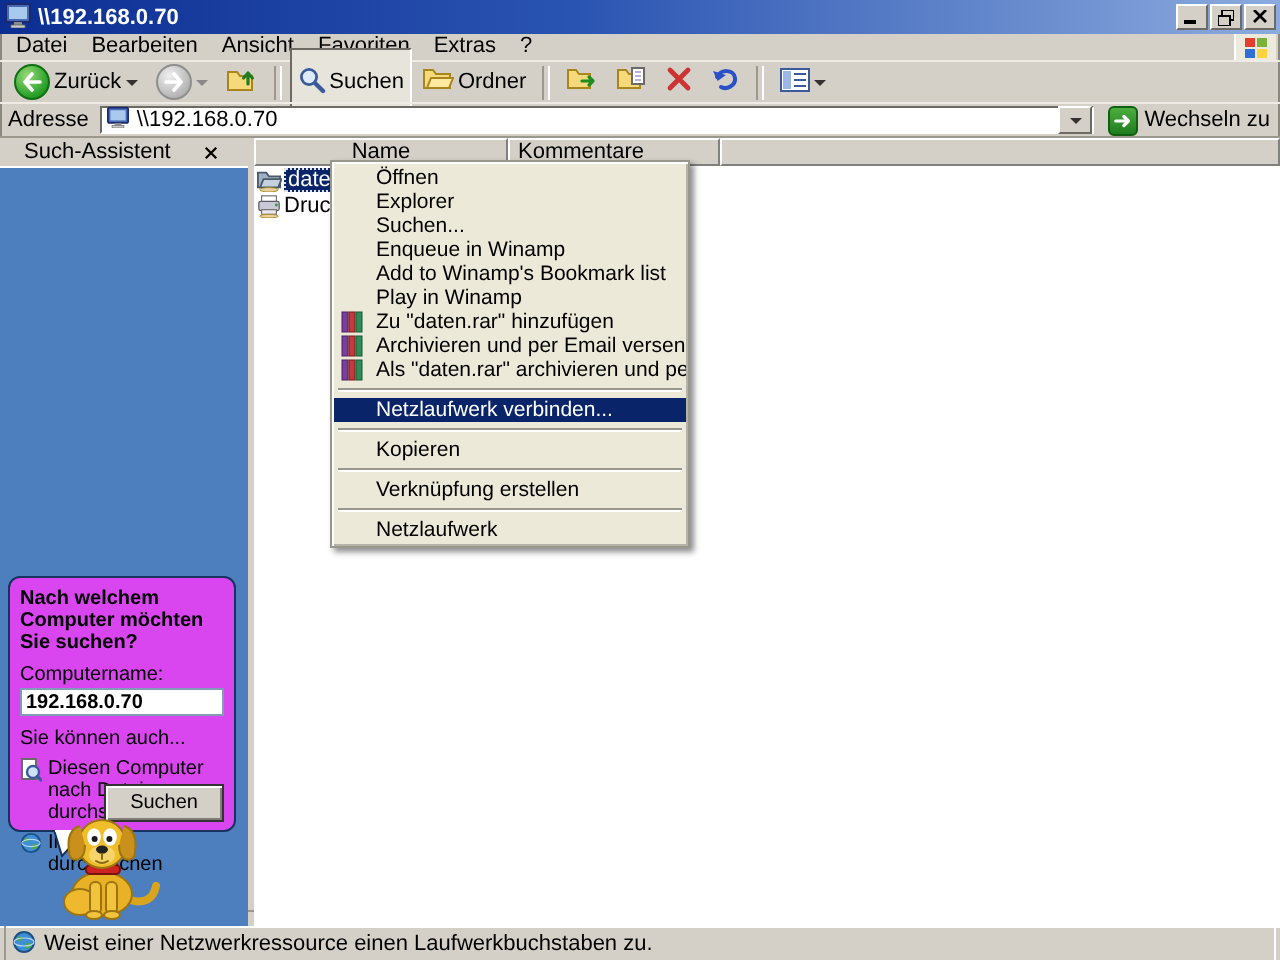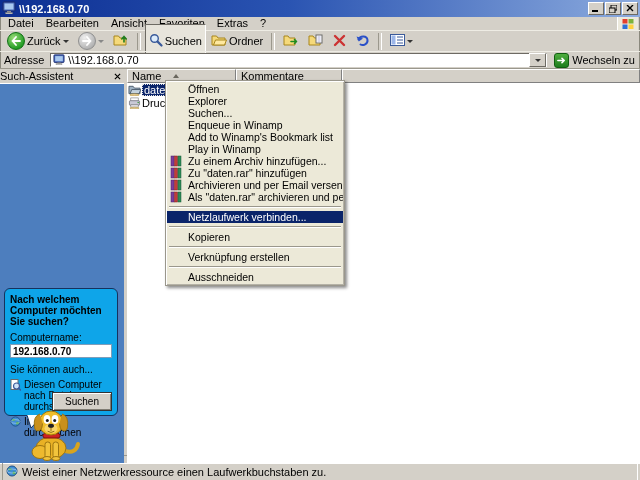--- a/index.html
+++ b/index.html
@@ -32,40 +32,40 @@
   .addr-label{padding:0 2px;}
   .addr-field{flex:1;height:14px;background:#fff;border:1px solid;border-color:#6d6a63 #fff #fff #6d6a63;display:flex;align-items:center;padding-left:2px;box-sizing:border-box;}
   .addr-text{flex:1;margin-left:3px;white-space:nowrap;overflow:hidden;}
   .addr-drop{width:15px;height:12px;background:#D4D0C8;border:1px solid;border-color:#fff #6d6a63 #6d6a63 #fff;display:flex;align-items:center;justify-content:center;}
   .gobtn{display:flex;align-items:center;gap:3px;padding:0 3px;height:16px;}
   .goicon{width:13px;height:13px;background:linear-gradient(180deg,#4fae3f,#1d7c1d);border:1px solid #115f11;border-radius:3px;display:flex;align-items:center;justify-content:center;color:#fff;}
 
   
   .content{flex:1;display:flex;min-height:0;border-top:1px solid #9b988d;}
   .sidebar{width:124px;display:flex;flex-direction:column;flex:0 0 auto;}
-  .sb-head{height:14px;background:#D4D0C8;display:flex;align-items:center;padding:0 0;flex:0 0 auto;}
+  .sb-head{height:14px;background:#D4D0C8;display:flex;align-items:center;padding:0 12px;flex:0 0 auto;}
   .sb-close{margin-left:auto;width:13px;height:12px;display:flex;align-items:center;justify-content:center;}
   .sb-body{flex:1;position:relative;background:#4d7ebe;border-top:1px solid #fff;}
   .splitter{width:3px;background:#D4D0C8;flex:0 0 auto;}
 
-  .bubble{position:absolute;left:4px;top:204px;width:114px;height:128px;background:#0ea5e9;border:1px solid #16325e;border-radius:6px;padding:5px;box-sizing:border-box;font-size:10px;line-height:11px;}
+  .bubble{position:absolute;left:4px;top:204px;width:114px;height:128px;background:#d946ef;border:1px solid #16325e;border-radius:6px;padding:5px;box-sizing:border-box;font-size:10px;line-height:11px;}
   .bubble .q{font-weight:bold;}
   .bubble .lbl{margin-top:5px;}
   .bubble input{width:100%;height:14px;border:1px solid #7f9db9;font-size:10px;font-family:"Liberation Sans",sans-serif;padding:0 2px;box-sizing:border-box;margin-top:1px;font-weight:bold;}
   .bubble .also{margin-top:6px;}
   .blink{margin-top:4px;display:flex;gap:3px;align-items:flex-start;}
   .blink .bi{flex:0 0 auto;margin-top:0;}
   .sbtn{position:absolute;right:5px;bottom:4px;height:17px;padding:0 12px;background:#D4D0C8;border:1px solid #333;box-shadow:inset 1px 1px 0 #fff,inset -1px -1px 0 #807d74;font-size:10px;display:flex;align-items:center;}
   .tail{position:absolute;left:26px;top:331px;}
   .dog{position:absolute;left:12px;bottom:0px;}
 
   .main{flex:1;background:#fff;position:relative;overflow:hidden;display:flex;flex-direction:column;}
   .lhead{display:flex;height:14px;flex:0 0 auto;font-size:11px;}
   .hcol{background:#D4D0C8;border:1px solid;border-color:#fff #808080 #808080 #fff;box-sizing:border-box;display:flex;align-items:center;padding:0 4px;}
-  .hcol.c1{width:109px;}
+  .hcol.c1{width:127px;flex-direction:column;}
   .hcol.c2{width:106px;}
   .hcol.cf{flex:1;}
   .sortup{width:0;height:0;border-left:3px solid transparent;border-right:3px solid transparent;border-bottom:4px solid #6a675e;margin-left:12px;}
   .lrow{display:flex;align-items:center;height:13px;font-size:11px;}
   .lrow .ric{width:14px;margin-left:1px;flex:0 0 auto;display:flex;align-items:center;}
   .lrow .nm{width:100px;white-space:nowrap;overflow:hidden;}
   .lrow .nm .sel{background:#0A246A;color:#fff;padding:0 2px;outline:1px dotted #e0e0e0;outline-offset:-1px;}
   .lrow .cmt{width:106px;white-space:nowrap;overflow:hidden;color:#000;}
 
   
@@ -347,28 +347,20 @@
     <div class="cm-item"><span>Suchen...</span></div>
     <div class="cm-item"><span>Enqueue in Winamp</span></div>
     <div class="cm-item"><span>Add to Winamp's Bookmark list</span></div>
     <div class="cm-item"><span>Play in Winamp</span></div>
     <div class="cm-item">
       <span class="ic"><svg width="12" height="12" viewBox="0 0 12 12">
             <rect x="1" y="1" width="3" height="10" fill="#7a3e9d" stroke="#4a1e6d" stroke-width="0.5"></rect>
             <rect x="4.5" y="1" width="3" height="10" fill="#c23a3a" stroke="#7a1a1a" stroke-width="0.5"></rect>
             <rect x="8" y="1" width="3" height="10" fill="#2e8b57" stroke="#145a34" stroke-width="0.5"></rect>
           </svg></span>
-      <span>Zu einem Archiv hinzufügen...</span>
-    </div>
-    <div class="cm-item">
-      <span class="ic"><svg width="12" height="12" viewBox="0 0 12 12">
-            <rect x="1" y="1" width="3" height="10" fill="#7a3e9d" stroke="#4a1e6d" stroke-width="0.5"></rect>
-            <rect x="4.5" y="1" width="3" height="10" fill="#c23a3a" stroke="#7a1a1a" stroke-width="0.5"></rect>
-            <rect x="8" y="1" width="3" height="10" fill="#2e8b57" stroke="#145a34" stroke-width="0.5"></rect>
-          </svg></span>
       <span>Zu "daten.rar" hinzufügen</span>
     </div>
     <div class="cm-item">
       <span class="ic"><svg width="12" height="12" viewBox="0 0 12 12">
             <rect x="1" y="1" width="3" height="10" fill="#7a3e9d" stroke="#4a1e6d" stroke-width="0.5"></rect>
             <rect x="4.5" y="1" width="3" height="10" fill="#c23a3a" stroke="#7a1a1a" stroke-width="0.5"></rect>
             <rect x="8" y="1" width="3" height="10" fill="#2e8b57" stroke="#145a34" stroke-width="0.5"></rect>
           </svg></span>
       <span>Archivieren und per Email versenden...</span>
     </div>
@@ -380,21 +372,21 @@
           </svg></span>
       <span>Als "daten.rar" archivieren und per Email versenden</span>
     </div>
     <div class="cm-sep"></div>
     <div class="cm-item hl"><span>Netzlaufwerk verbinden...</span></div>
     <div class="cm-sep"></div>
     <div class="cm-item"><span>Kopieren</span></div>
     <div class="cm-sep"></div>
     <div class="cm-item"><span>Verknüpfung erstellen</span></div>
     <div class="cm-sep"></div>
-    <div class="cm-item"><span>Ausschneiden</span></div>
+    <div class="cm-item"><span>Netzlaufwerk</span></div>
   </div>
 
   <div class="statusbar">
     <div class="st-pane">
       <span><svg width="12" height="12" viewBox="0 0 12 12">
             <circle cx="6" cy="6" r="5" fill="#3f8fd6" stroke="#1c4f86"></circle>
             <path d="M2 4 Q4 2.5 6 4 Q5 5.5 3 5.5 Z" fill="#4aa84a"></path>
             <path d="M7 6.5 Q9.5 6 10 8 Q8 10 6.5 9 Z" fill="#4aa84a"></path>
             <ellipse cx="6" cy="6" rx="5" ry="2" fill="none" stroke="#bcd8f0" stroke-width="0.6"></ellipse>
           </svg></span>

